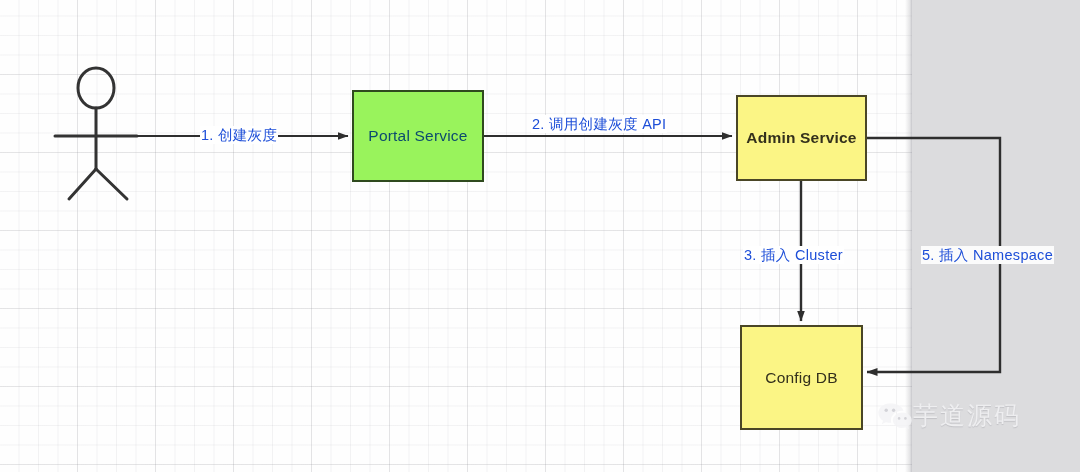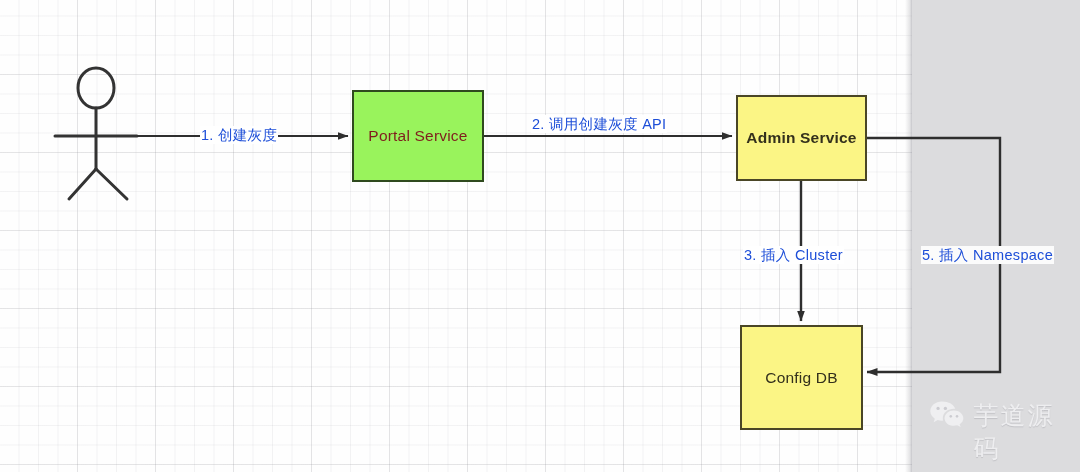--- a/index.html
+++ b/index.html
@@ -69,21 +69,21 @@
     font-size: 15.5px;
     color: #2b2b20;
     letter-spacing: 0.2px;
     white-space: nowrap;
   }
   .node-portal {
     left: 352px; top: 90px;
     width: 132px; height: 92px;
     background: #99f35c;
     border-color: #2f4a1e;
-    color: #7f1d1d;
+    color: #0c4a6e;
   }
   .node-admin {
     left: 736px; top: 95px;
     width: 131px; height: 86px;
     background: #fbf585;
     border-color: #4a4626;
     color: #33301c;
     font-weight: bold;
   }
   .node-configdb {
@@ -104,24 +104,24 @@
     padding: 0 1px;
     letter-spacing: 0.3px;
   }
   .label-1 { left: 200px; top: 126px; }
   .label-2 { left: 531px; top: 115px; }
   .label-3 { left: 743px; top: 246px; background: #ffffff; }
   .label-4 { left: 921px; top: 246px; background: #fbfbfb; }
   
   .watermark {
     position: absolute;
-    left: 929px;
+    left: 877px;
     top: 399px;
     display: flex;
-    gap: 9px;
+    align-items: center;
     opacity: 0.80;
     pointer-events: none;
   }
   .wm-text {
     font-size: 25px;
     color: #f3f3f5;
     letter-spacing: 2px;
     font-family: "DejaVu Sans", "Liberation Sans", sans-serif;
     text-shadow: 0 1px 1px rgba(120,120,128,0.35);
   }

